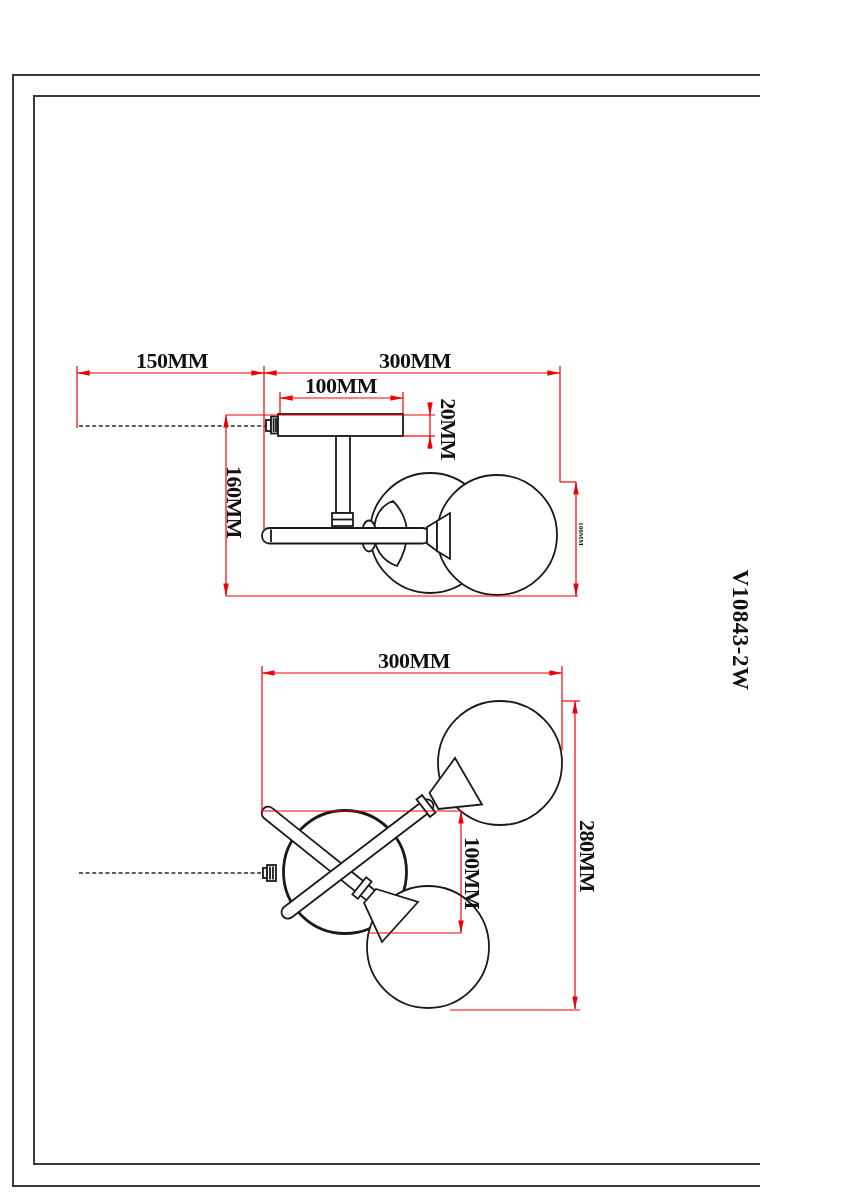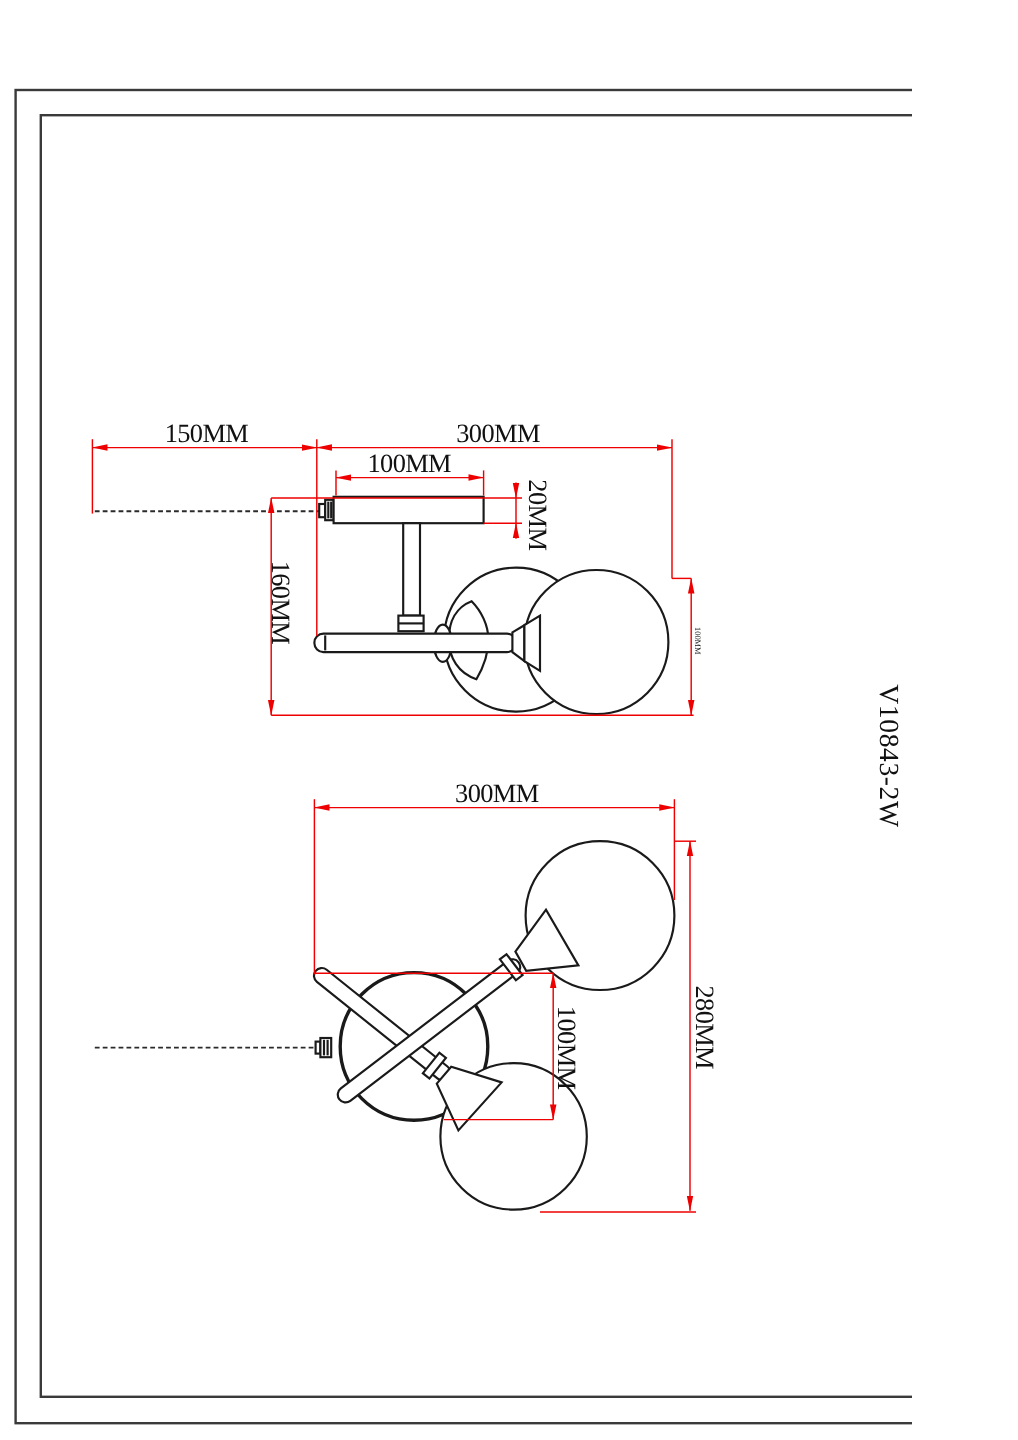--- a/index.html
+++ b/index.html
@@ -2,20 +2,21 @@
 <html><head>
 <meta charset="utf-8">
 <style>
   html,body{margin:0;padding:0;background:#fff;}
   .sheet{
     position:relative;
     width:760px;height:1200px;
     background:#ffffff;
     overflow:hidden;
     font-family:"Liberation Serif", serif;
+    font-weight:bold;
   }
   svg{display:block;}
   .blk{stroke:#1a1a1a;stroke-width:1.8;fill:none;}
   .blkf{stroke:#1a1a1a;stroke-width:1.8;fill:#ffffff;}
   .blkthick{stroke:#1a1a1a;stroke-width:2.8;fill:#ffffff;}
   .chain{stroke:#2a2a2a;stroke-width:1.6;fill:none;stroke-dasharray:4 2.6;}
   .red{stroke:#ee0000;stroke-width:1.2;fill:none;}
   .dimtext{font-family:"Liberation Serif", serif;font-size:22px;fill:#111;letter-spacing:-0.5px;}
   .dimtext-sm{font-family:"Liberation Serif", serif;font-size:7px;fill:#111;}
   .modeltext{font-family:"Liberation Serif", serif;font-size:23px;fill:#111;letter-spacing:0.5px;}

